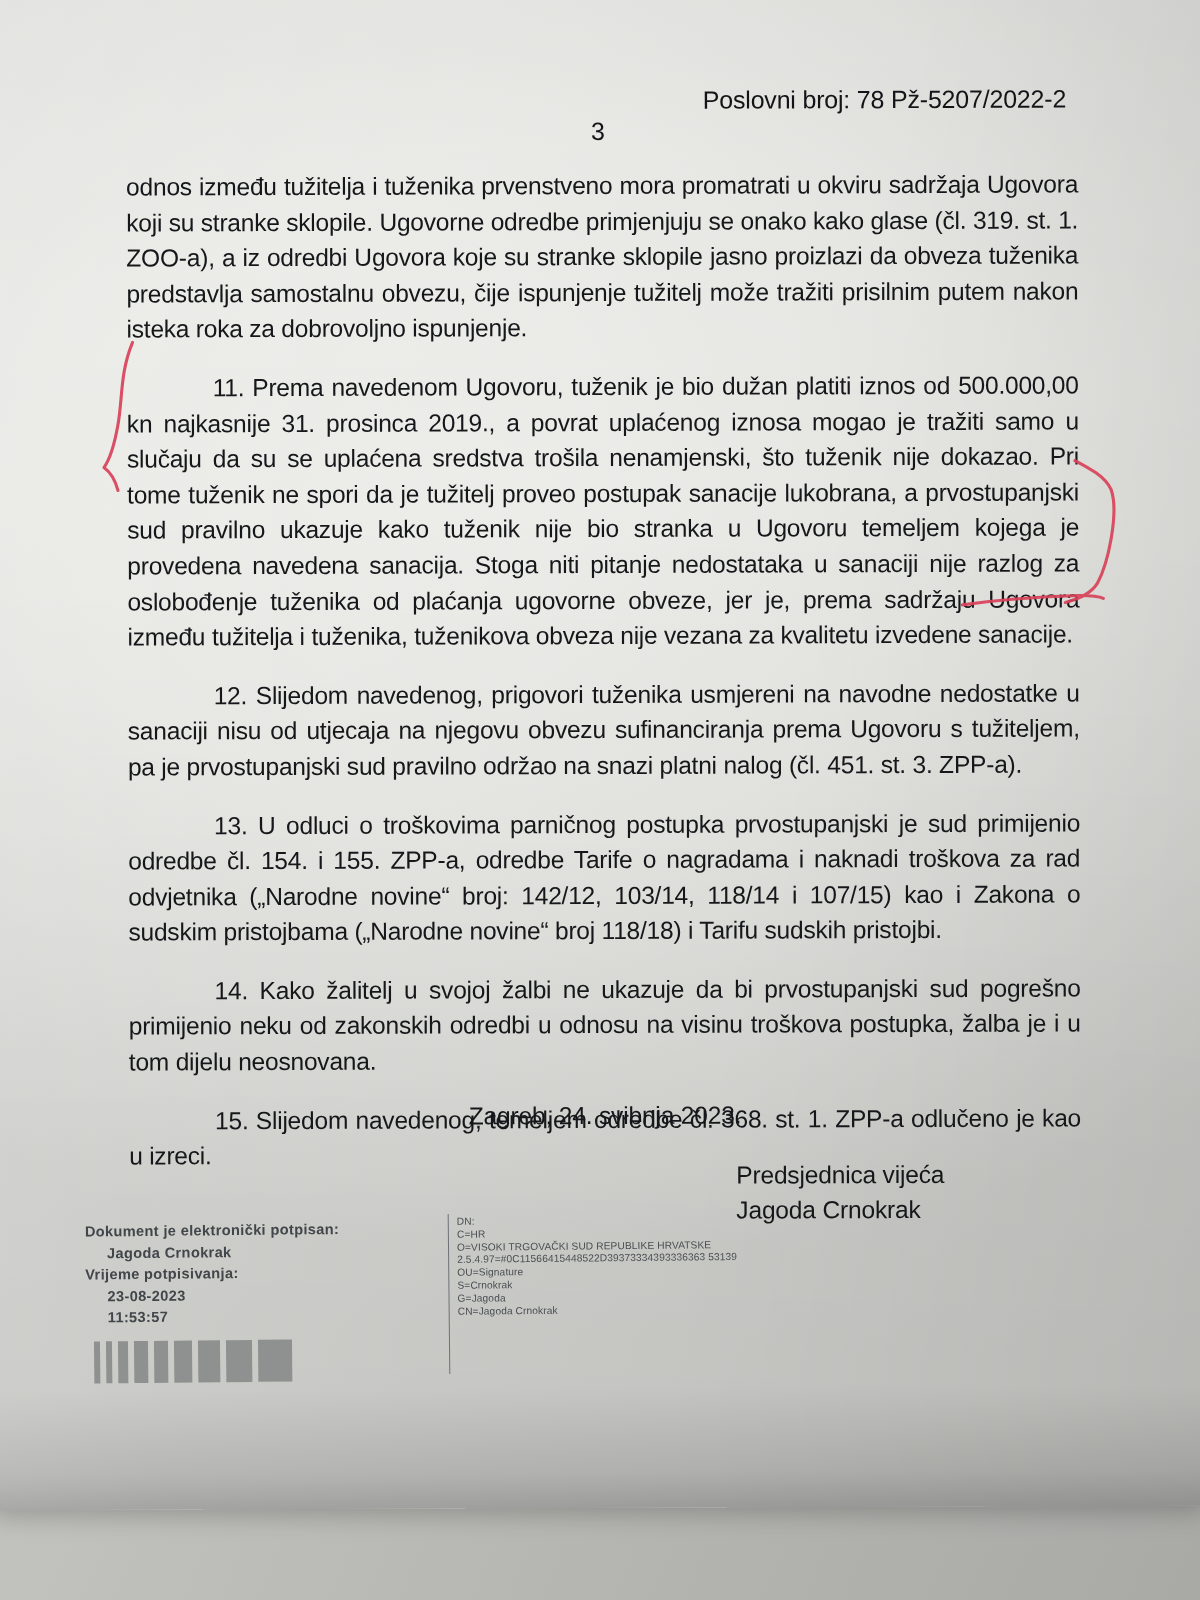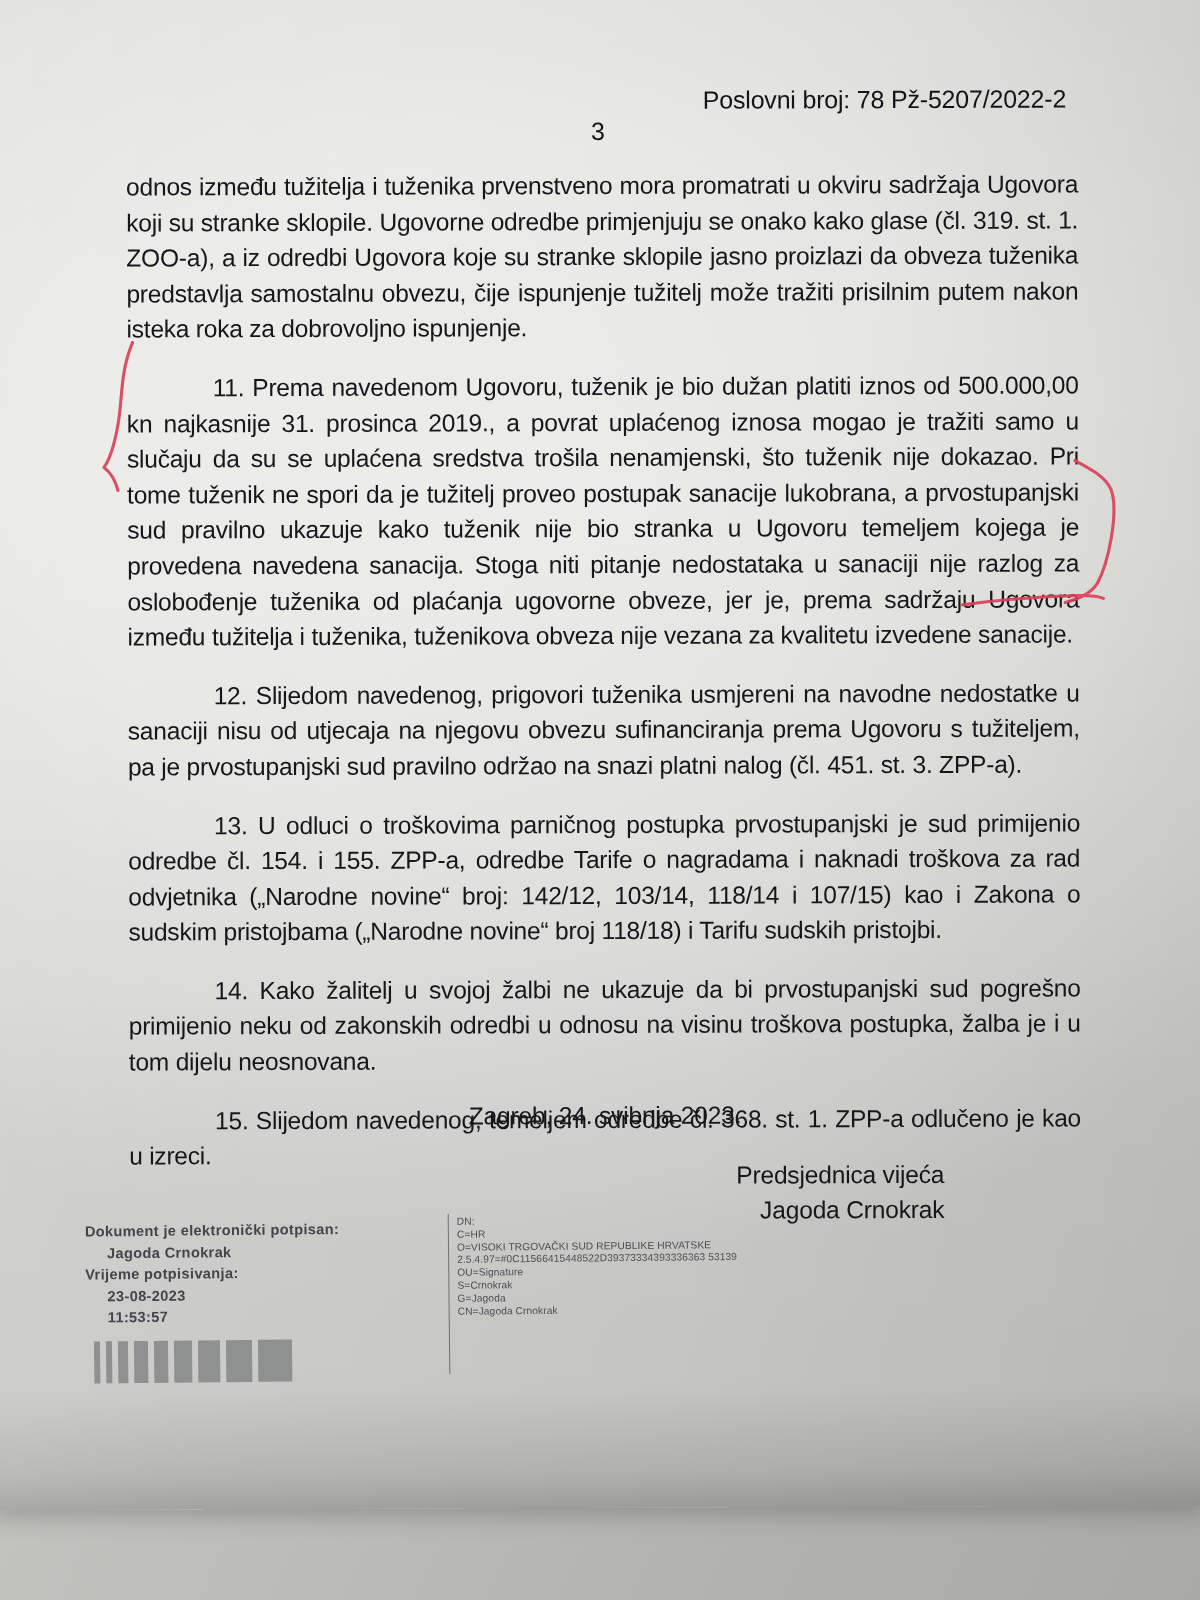--- a/index.html
+++ b/index.html
@@ -144,21 +144,20 @@
     font-size: 24.6px;
     letter-spacing: -0.2px;
   }
   .signoff {
     position: absolute;
     left: 735px;
     top: 1158px;
     font-size: 24.6px;
     line-height: 35px;
     letter-spacing: -0.2px;
-    text-align: right;
   }
 
   
   .esig {
     position: absolute;
     left: 84px;
     top: 1218px;
     width: 560px;
     height: 170px;
     transform: rotate(-0.4deg);

